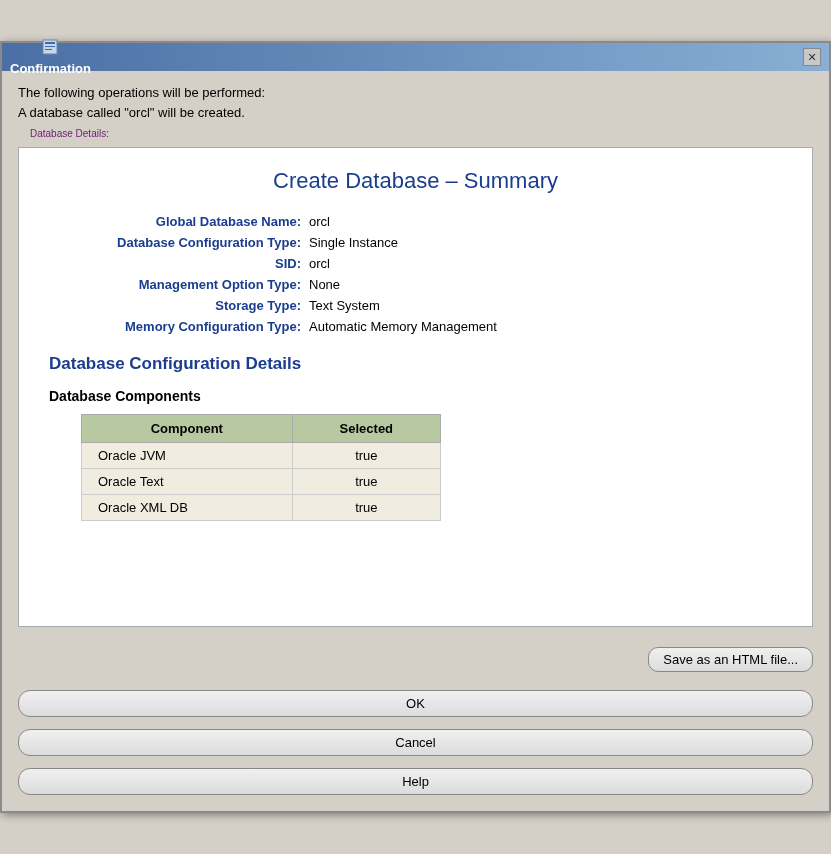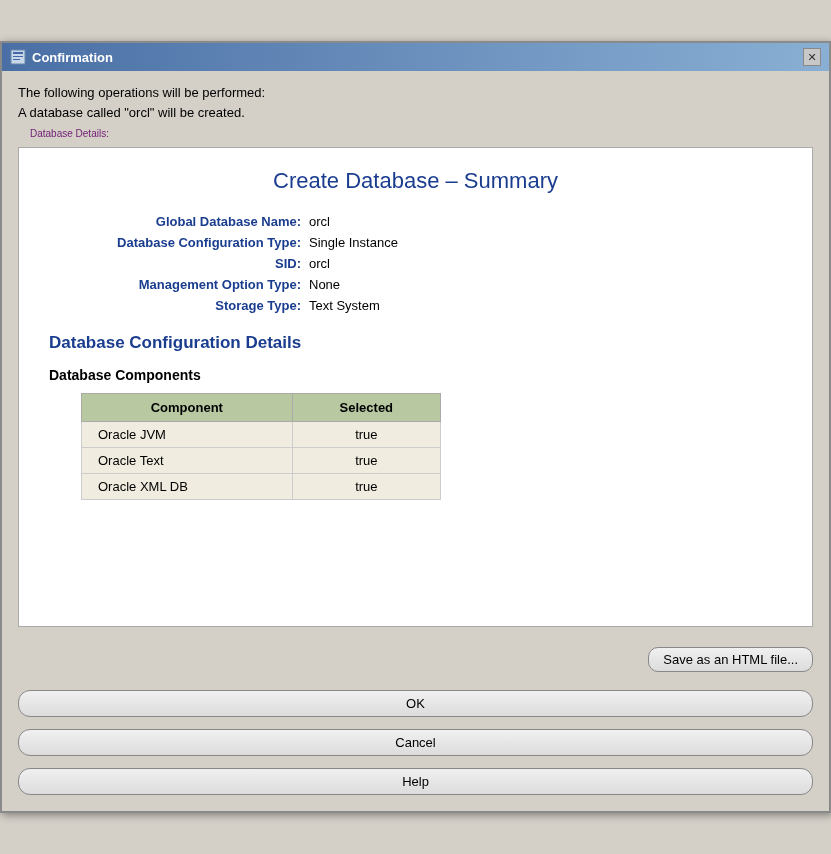--- a/index.html
+++ b/index.html
@@ -28,20 +28,21 @@
       display: flex;
       align-items: center;
       justify-content: space-between;
       height: 28px;
     }
 
     .title-bar-left {
       display: flex;
       align-items: center;
       gap: 6px;
+      flex-direction: column;
     }
 
     .title-icon {
       width: 16px;
       height: 16px;
       display: flex;
       align-items: center;
       justify-content: center;
     }
 
@@ -267,20 +268,24 @@
               <div class="config-label">SID:</div>
               <div class="config-value">orcl</div>
             </div>
             <div class="config-row">
               <div class="config-label">Management Option Type:</div>
               <div class="config-value">None</div>
             </div>
             <div class="config-row">
               <div class="config-label">Storage Type:</div>
               <div class="config-value">Text System</div>
+            </div>
+            <div class="config-row">
+              <div class="config-label">Memory Configuration Type:</div>
+              <div class="config-value">Automatic Memory Management</div>
             </div>
           </div>
 
         <div class="section-heading">Database Configuration Details</div>
 
         <div class="sub-section-heading">Database Components</div>
 
         <table class="components-table">
           <thead>
             <tr>

